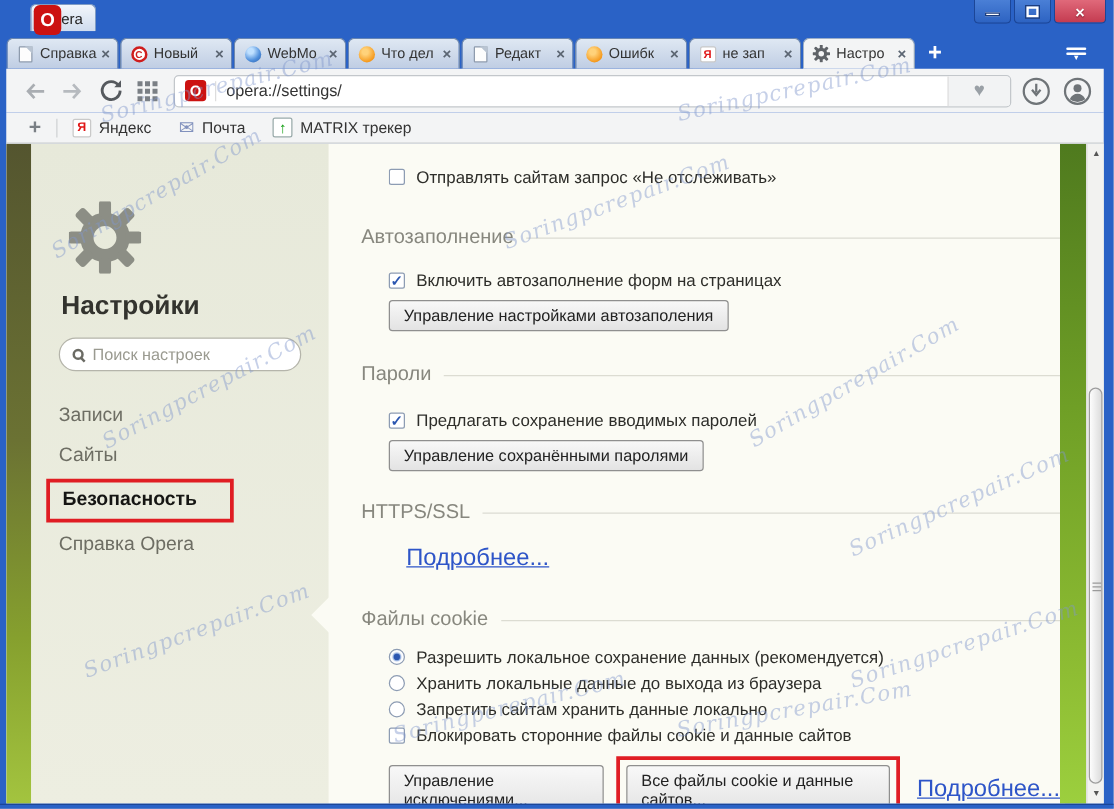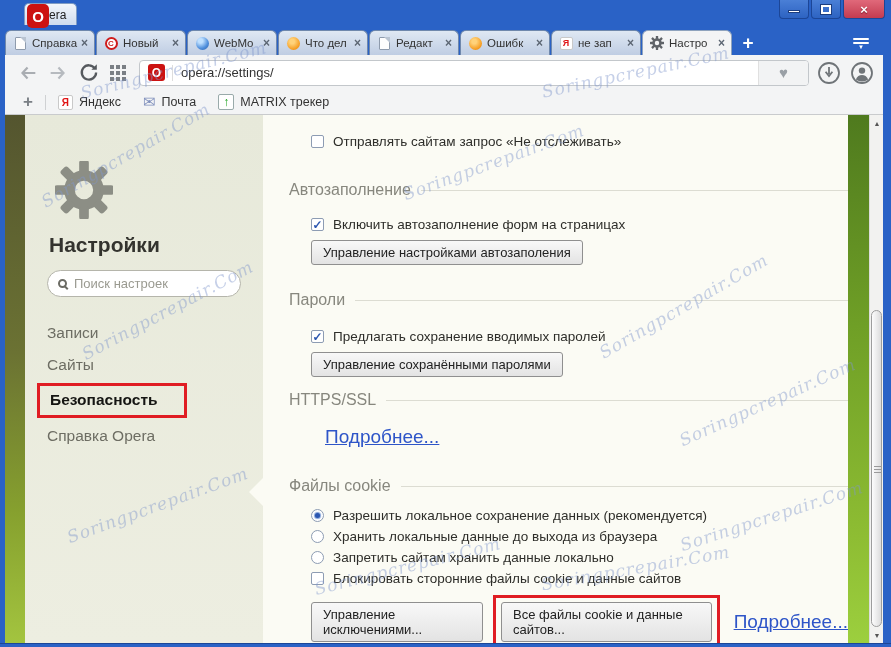--- a/index.html
+++ b/index.html
@@ -370,21 +370,21 @@
         <span class="sec-line"></span>
       </div>
       <div class="ctl-row" style="margin-top:20px">
         <span class="cbox">✓</span>
         <span>Предлагать сохранение вводимых паролей</span>
       </div>
       <div class="btn-row">
         <span class="btn">Управление сохранёнными паролями</span>
       </div>
 
-      <div class="sec-head" style="margin-top:14px">
+      <div class="sec-head" style="margin-top:24px">
         <span class="sec-title">HTTPS/SSL</span>
         <span class="sec-line"></span>
       </div>
       <div class="btn-row" style="margin-top:17px">
         <span class="link">Подробнее...</span>
       </div>
 
       <div class="sec-head" style="margin-top:29px">
         <span class="sec-title">Файлы cookie</span>
         <span class="sec-line"></span>

